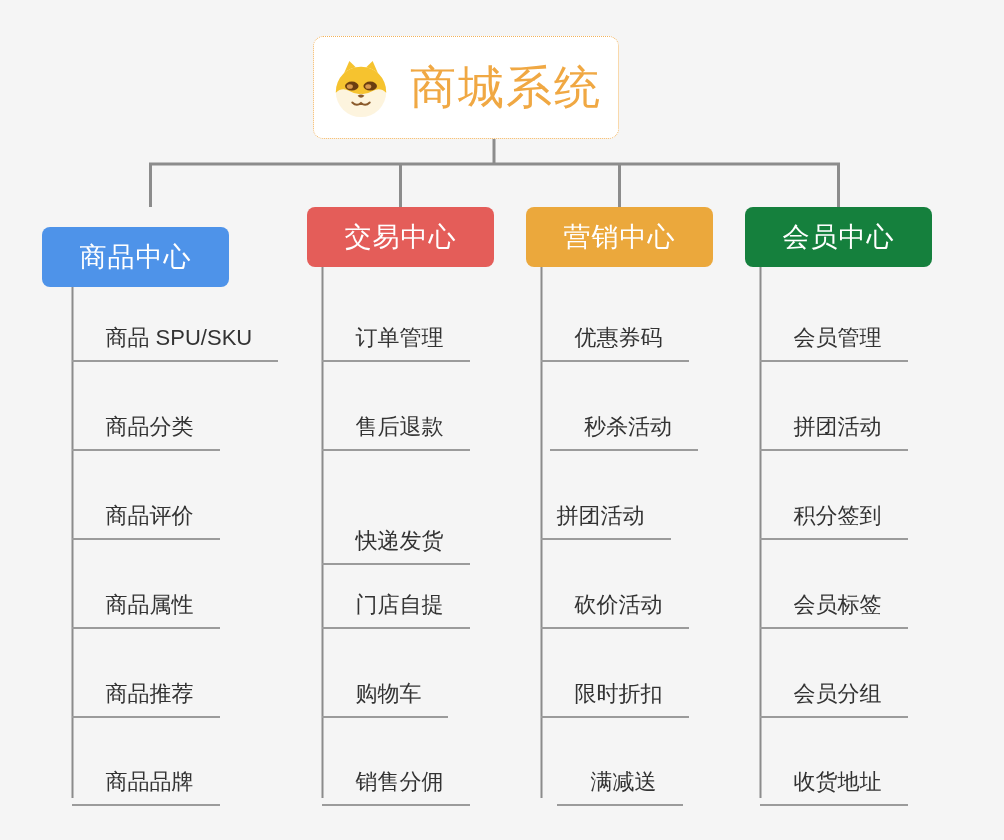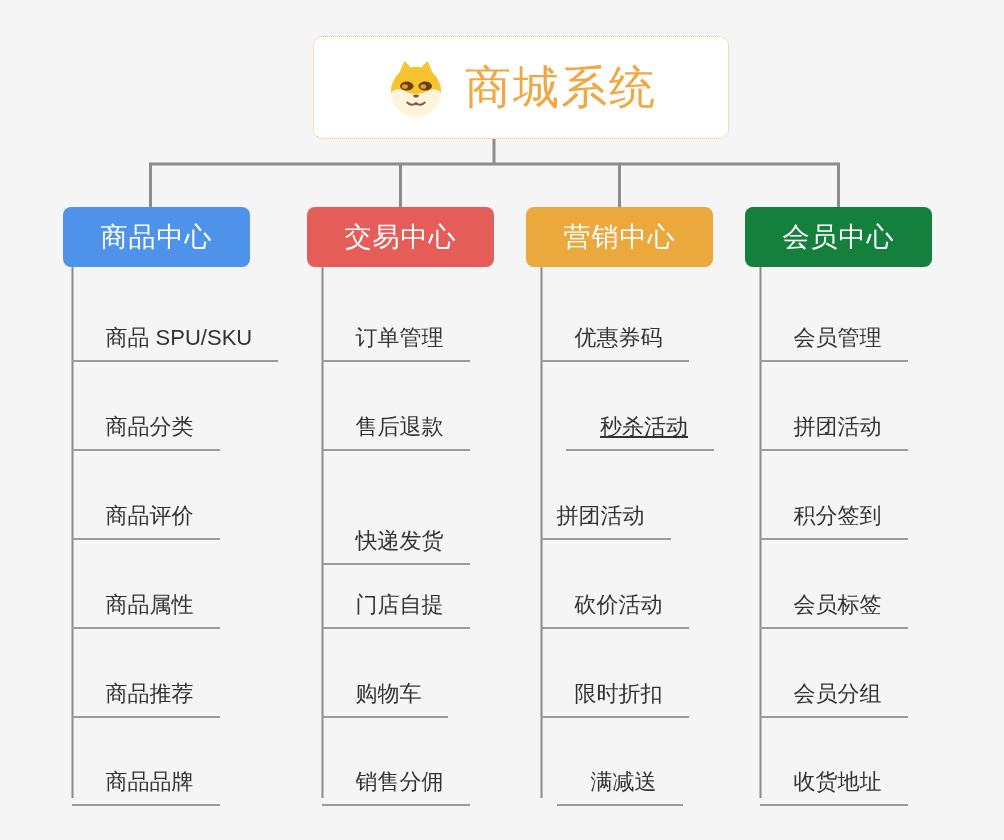--- a/index.html
+++ b/index.html
@@ -12,21 +12,21 @@
     width:1004px;height:840px;
     overflow:hidden;
     background:var(--bg,#F5F5F5);
   }
   #connectors{
     position:absolute;left:0;top:0;width:1004px;height:840px;
     pointer-events:none;
   }
   
   .root-node{
-    position:absolute;left:313px;top:36px;width:416px;height:103px;
+    position:absolute;left:313px;top:36px;width:306px;height:103px;
     box-sizing:border-box;
     background:#fff;
     border:1.5px dotted var(--root-border,#F3B35B);
     border-radius:10px;
     display:flex;align-items:center;justify-content:center;gap:18px;
     cursor:pointer;
   }
   .root-title{
     font-size:46px;
     letter-spacing:2px;
@@ -92,21 +92,21 @@
         <ellipse cx="39.5" cy="30.4" rx="3.1" ry="2.4" fill="#D99A4E"></ellipse>
 
         <path d="M28.5,40 Q32,37.5 35.5,40 Q32,44 28.5,40 Z" fill="#8A5A2B"></path>
 
         <path d="M23,47 Q27.5,51.5 32,47.5 Q36.5,51.5 41,47" fill="none" stroke="#8A5A2B" stroke-width="2" stroke-linecap="round"></path>
       </svg>
     </span>
     <span class="root-title">商城系统</span>
   </div>
 
-<div class="branch-node" style="left: 63px; background: rgb(78, 147, 233);">
+<div class="branch-node" style="left: 42px; background: rgb(78, 147, 233); margin-top: 20px;">
       <span>商品中心</span>
     </div>
     <div class="leaf-node" style="left: 71.5px; top: 305px;">商品 SPU/SKU</div>
     <div class="leaf-node" style="left: 71.5px; top: 394px;">商品分类</div>
     <div class="leaf-node" style="left: 71.5px; top: 483px;">商品评价</div>
     <div class="leaf-node" style="left: 71.5px; top: 572px;">商品属性</div>
     <div class="leaf-node" style="left: 71.5px; top: 661px;">商品推荐</div>
     <div class="leaf-node" style="left: 71.5px; top: 749px;">商品品牌</div>
     <div class="branch-node" style="left: 307px; background: rgb(228, 93, 89);">
       <span>交易中心</span>
@@ -114,21 +114,21 @@
     <div class="leaf-node" style="left: 321.5px; top: 305px;">订单管理</div>
     <div class="leaf-node" style="left: 321.5px; top: 394px;">售后退款</div>
     <div class="leaf-node" style="left: 321.5px; top: 508px;">快递发货</div>
     <div class="leaf-node" style="left: 321.5px; top: 572px;">门店自提</div>
     <div class="leaf-node" style="left: 321.5px; top: 661px;">购物车</div>
     <div class="leaf-node" style="left: 321.5px; top: 749px;">销售分佣</div>
     <div class="branch-node" style="left: 526px; background: rgb(235, 168, 60);">
       <span>营销中心</span>
     </div>
     <div class="leaf-node" style="left: 540.5px; top: 305px;">优惠券码</div>
-    <div class="leaf-node" style="left: 566px; top: 394px; text-decoration: underline;">秒杀活动</div>
+    <div class="leaf-node" style="left: 550px; top: 394px;">秒杀活动</div>
     <div class="leaf-node" style="left: 540.5px; top: 483px; padding-left: 16px;">拼团活动</div>
     <div class="leaf-node" style="left: 540.5px; top: 572px;">砍价活动</div>
     <div class="leaf-node" style="left: 540.5px; top: 661px;">限时折扣</div>
     <div class="leaf-node" style="left: 540.5px; top: 749px; margin-left: 16px;">满减送</div>
     <div class="branch-node" style="left: 745px; background: #15803d;">
       <span>会员中心</span>
     </div>
     <div class="leaf-node" style="left: 759.5px; top: 305px;">会员管理</div>
     <div class="leaf-node" style="left: 759.5px; top: 394px;">拼团活动</div>
     <div class="leaf-node" style="left: 759.5px; top: 483px;">积分签到</div>

